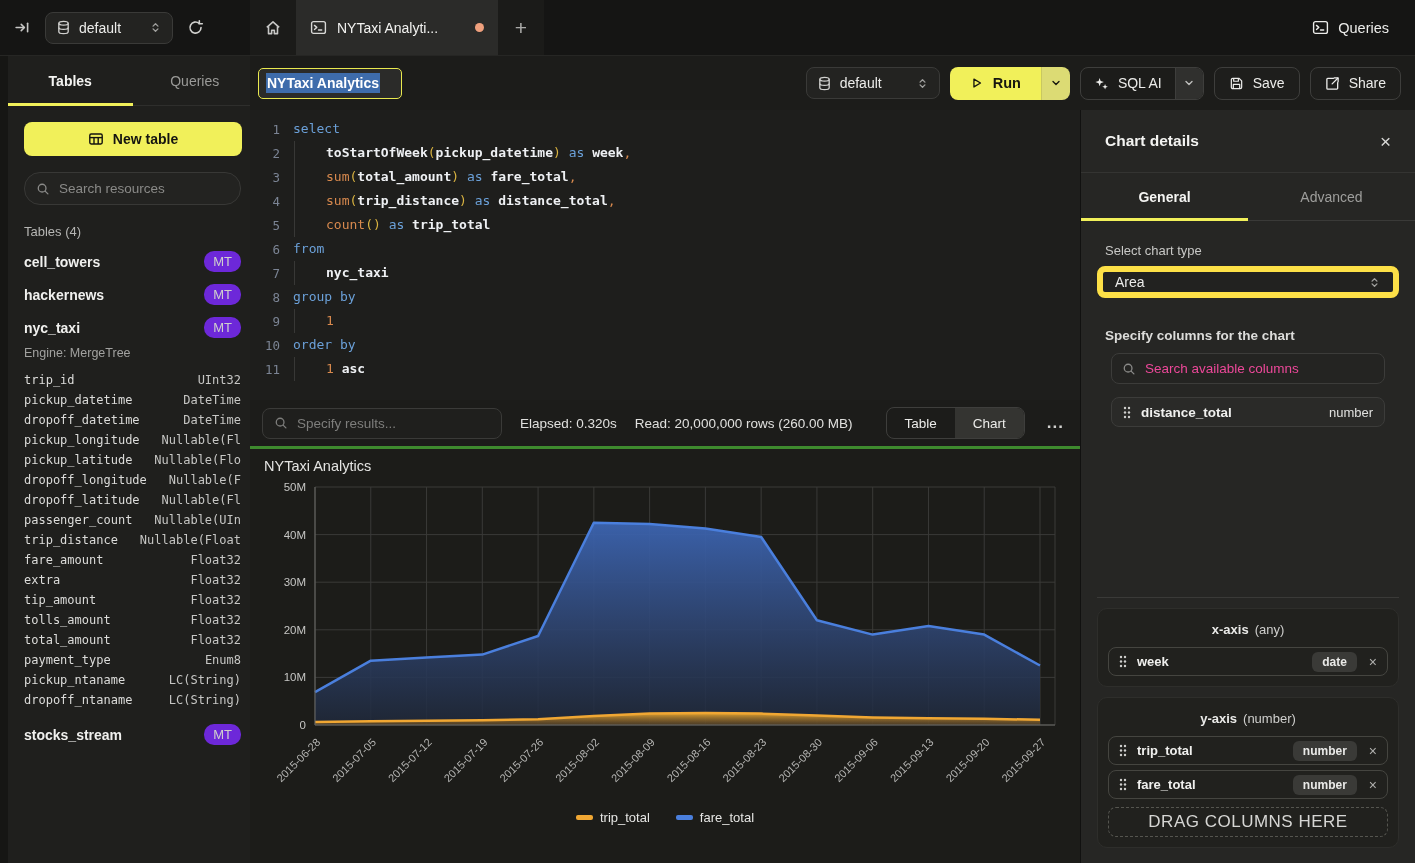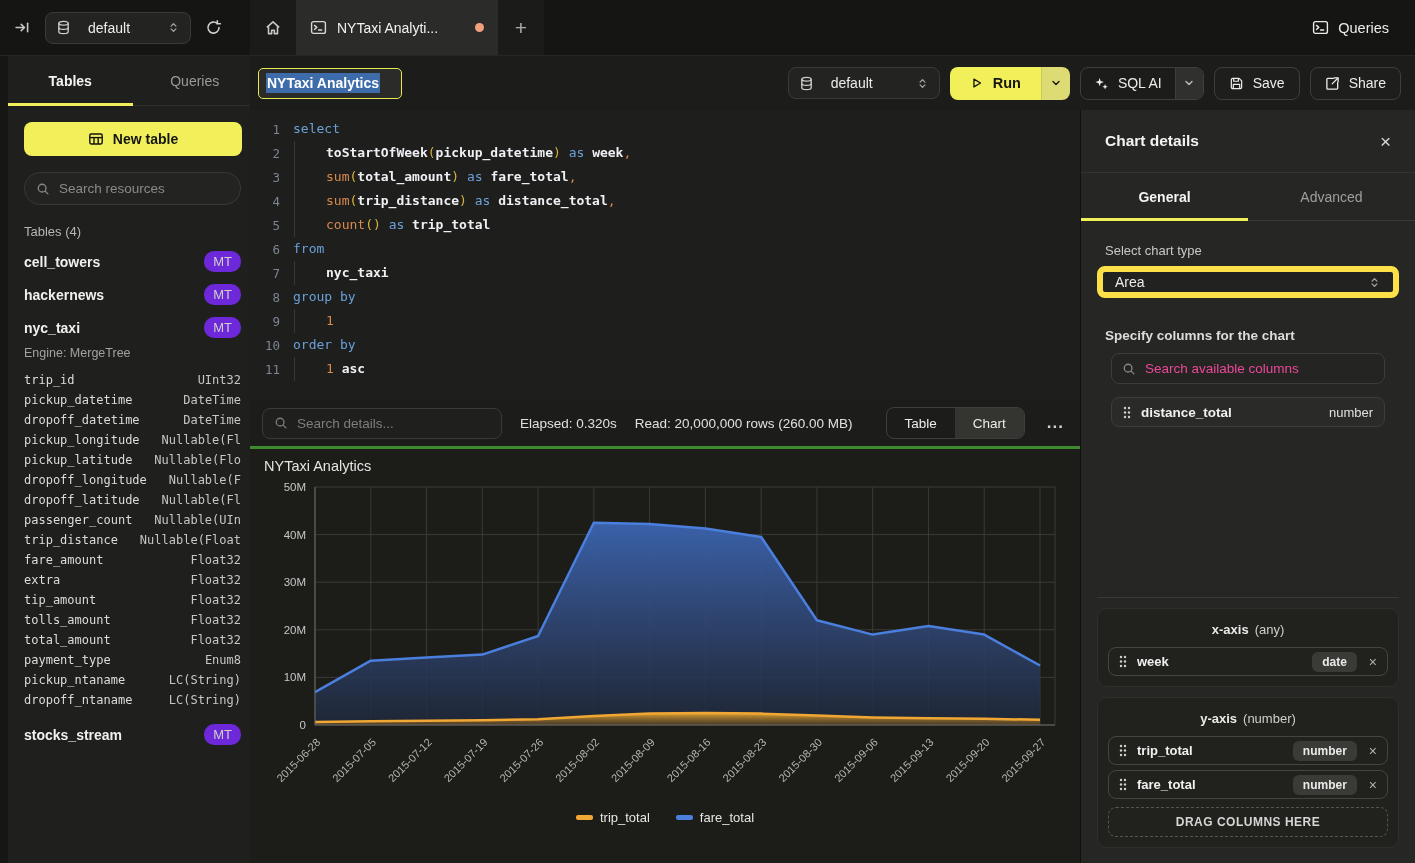--- a/index.html
+++ b/index.html
@@ -5,21 +5,21 @@
   *{margin:0;padding:0;box-sizing:border-box}
   html,body{width:1415px;height:863px;overflow:hidden;background:#161614;
     font-family:"Liberation Sans",sans-serif;color:#e8e8e6;-webkit-font-smoothing:antialiased}
   svg{display:block}
   .ic{flex:0 0 auto}
 
   
   #topbar{position:absolute;left:0;top:0;width:1415px;height:56px;background:#151514;
     border-bottom:1px solid #262624;display:flex;align-items:center}
   .tb-left{width:250px;height:100%;display:flex;align-items:center;gap:14px;padding:0 14px}
-  .pill{display:flex;align-items:center;gap:17px;background:#232321;border:1px solid #3a3a38;
+  .pill{display:flex;align-items:center;gap:8px;background:#232321;border:1px solid #3a3a38;
     border-radius:8px;height:32px;padding:0 10px;cursor:pointer}
   .pill .lbl{font-size:14px;color:#ececea}
   .tb-tabs{height:100%;display:flex;align-items:stretch;background:#1b1b19}
   .home-btn{width:46px;display:flex;align-items:center;justify-content:center;cursor:pointer}
   .tab{width:202px;background:#2b2b29;display:flex;align-items:center;gap:10px;padding:0 14px;cursor:pointer}
   .tab .t-label{font-size:14px;color:#f2f2f0;white-space:nowrap;overflow:hidden;flex:1}
   .tab .dot{width:9px;height:9px;border-radius:50%;background:#efa07d}
   .plus-btn{width:46px;display:flex;align-items:center;justify-content:center;
     font-size:21px;color:#aaaaa8;cursor:pointer}
   .tb-right{margin-left:auto;display:flex;align-items:center;padding-right:26px}
@@ -130,21 +130,21 @@
   .axis-box{margin:10px 16px 0;background:#21211e;border:1px solid #2e2e2b;border-radius:10px;padding:10px}
   .axis-head{text-align:center;font-size:13px;color:#eaeae8;margin:3px 0 10px}
   .axis-head b{font-weight:700}
   .axis-head span{color:#cfcfcd;margin-left:6px}
   .axis-row{height:29px;border:1px solid #454540;border-radius:8px;display:flex;align-items:center;
     gap:10px;padding:0 10px;margin-bottom:5px;cursor:grab}
   .axis-row .aname{font-size:13px;font-weight:600;color:#f0f0ee;flex:1}
   .type-pill{background:#3a3a37;border-radius:6px;padding:3px 10px;font-size:12px;font-weight:600;color:#eaeae8}
   .row-x{font-size:14px;color:#b0b0ae;cursor:pointer;margin-left:2px}
   .drop-zone{margin-top:8px;height:30px;border:1.5px dashed #55554f;border-radius:8px;
-    display:flex;align-items:center;justify-content:center;font-size:12px;font-weight:700;
+    display:flex;align-items:center;justify-content:center;font-size:17px;font-weight:400;
     letter-spacing:.5px;color:#d6d6d4}
 </style>
 </head>
 <body>
 
 <header id="topbar">
   <div class="tb-left">
     <span class="ic">
       <svg width="17" height="17" viewBox="0 0 16 16" fill="none" stroke="#c8c8c6" stroke-width="1.5" stroke-linecap="round" stroke-linejoin="round">
         <line x1="2" y1="8" x2="9.5" y2="8"></line>
@@ -449,21 +449,21 @@
   </div>
 
 <div id="results-bar">
   <div class="res-search">
     <span class="ic">
       <svg width="14" height="14" viewBox="0 0 16 16" fill="none" stroke="#7e7e7c" stroke-width="1.5" stroke-linecap="round">
         <circle cx="7" cy="7" r="4.4"></circle>
           <line x1="10.4" y1="10.4" x2="13.6" y2="13.6"></line>
       </svg>
     </span>
-    <span class="ph">Search details...</span>
+    <span class="ph">Specify results...</span>
   </div>
   <span class="stat">Elapsed: 0.320s</span>
   <span class="stat">Read: 20,000,000 rows (260.00 MB)</span>
   <div class="seg">
     <div class="seg-btn">Table</div>
     <div class="seg-btn active">Chart</div>
   </div>
   <div class="more-btn">...</div>
 </div>
 

